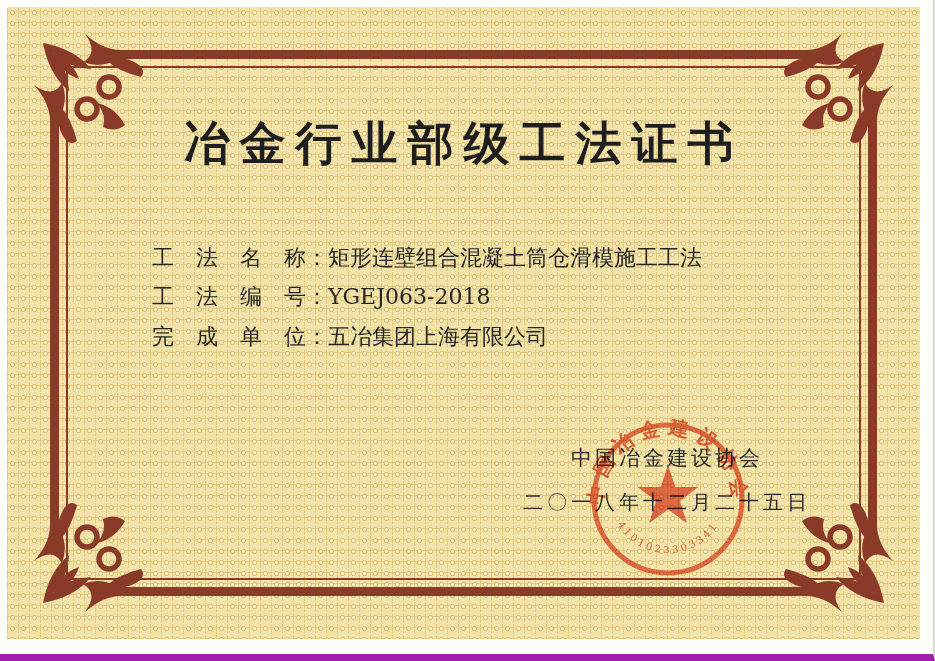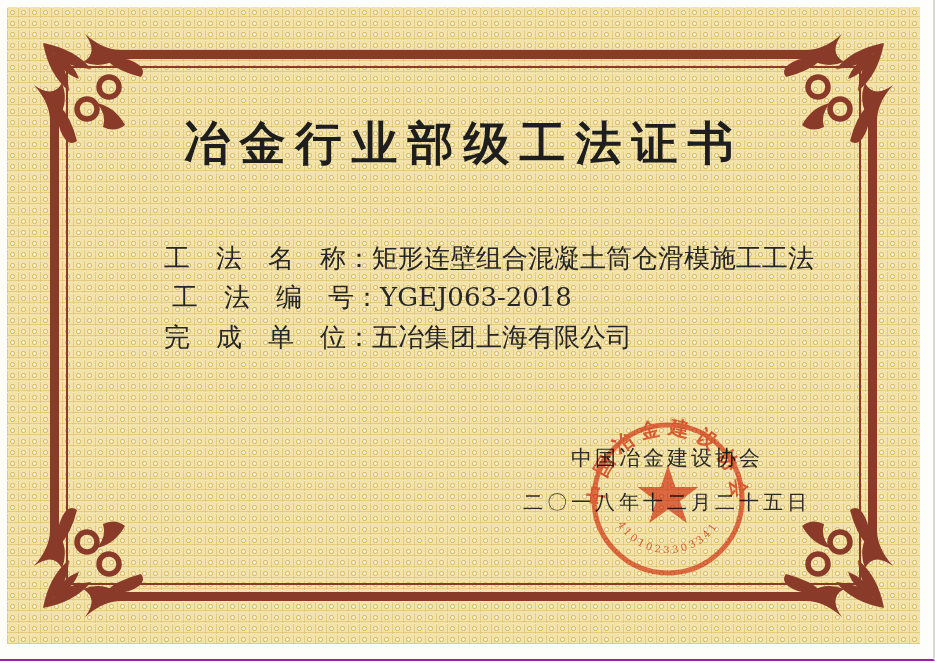--- a/index.html
+++ b/index.html
@@ -3,21 +3,21 @@
 <meta charset="utf-8">
 <style>
   html,body{margin:0;padding:0;}
   body{
     width:935px;height:661px;position:relative;overflow:hidden;
     background:#f2f2ef;
     font-family:"DejaVu Serif","Liberation Serif",serif;
   }
   .paper{
     position:absolute;inset:0;background:#fdfdfa;
-    border-right:2px solid #d9d9d4;border-bottom:2px solid #a21caf;
+    border-right:2px solid #d9d9d4;border-bottom:7px solid #a21caf;
     box-sizing:border-box;
   }
   
   .cert{
     position:absolute;left:7px;top:7px;right:13px;bottom:15px;
     background-color:#f2e3ab;
     background-image:
       radial-gradient(circle at 5.5px 5.5px, #fbf5e0 1.3px, #dfc06c 1.5px, #dfc06c 2.4px, rgba(0,0,0,0) 2.9px),
       radial-gradient(circle at 0px 0px, rgba(251,245,224,.95) 1.1px, rgba(0,0,0,0) 1.6px),
       repeating-linear-gradient(0deg, rgba(222,190,105,.65) 0 1px, rgba(0,0,0,0) 1px 11px),
@@ -36,23 +36,23 @@
   .corner.tr{right:14px;top:14px;transform:scaleX(-1);}
   .corner.bl{left:14px;bottom:14px;transform:scaleY(-1);}
   .corner.br{right:14px;bottom:14px;transform:scale(-1,-1);}
 
   .title{
     position:absolute;left:0;right:0;top:106px;
     text-align:center;font-size:46px;font-weight:bold;color:#1e1e1e;
     letter-spacing:10px;margin:0;
   }
   .fields{position:absolute;left:145px;top:238px;color:#262626;}
-  .row{font-size:26px;line-height:26px;white-space:nowrap;margin-left:12px;}
+  .row{font-size:22px;line-height:26px;white-space:nowrap;}
   .row.g1{margin-bottom:13px;}
-  .row.g2{margin-bottom:14px;padding-left:8px;}
+  .row.g2{margin-bottom:14px;}
   .row.g3{margin-bottom:9px;}
   .row .lab{color:#262626;}
   .row .val{color:#262626;}
 
   .issuer-block{position:absolute;left:480px;top:437px;width:360px;text-align:center;color:#2a2a2a;}
   .issuer{font-size:21px;letter-spacing:3px;}
   .date{font-size:20px;letter-spacing:4px;margin-top:17px;}
 
   .seal{position:absolute;left:571px;top:402px;opacity:.88;mix-blend-mode:multiply;}
 </style>

